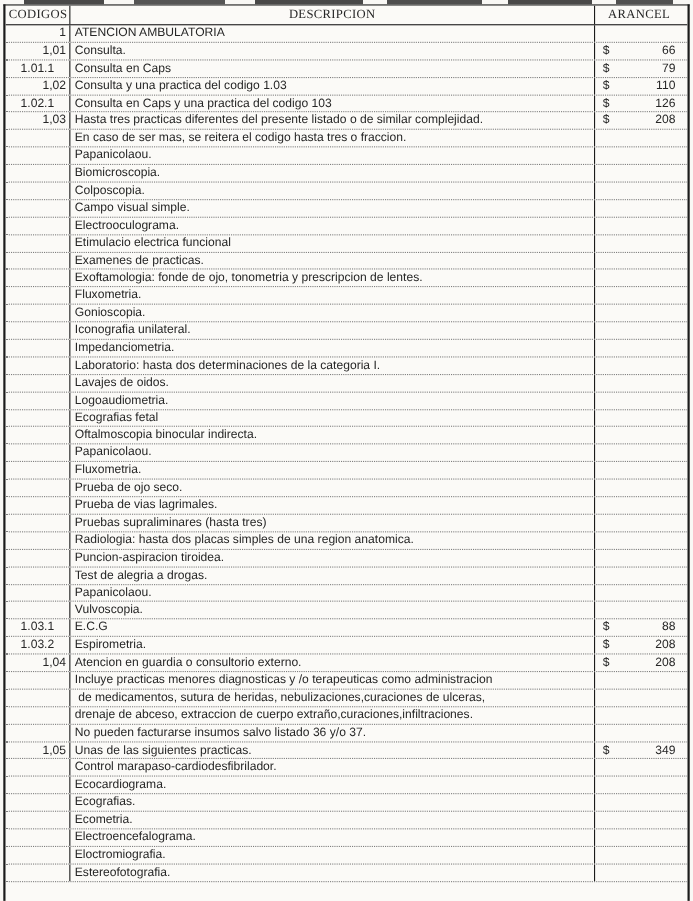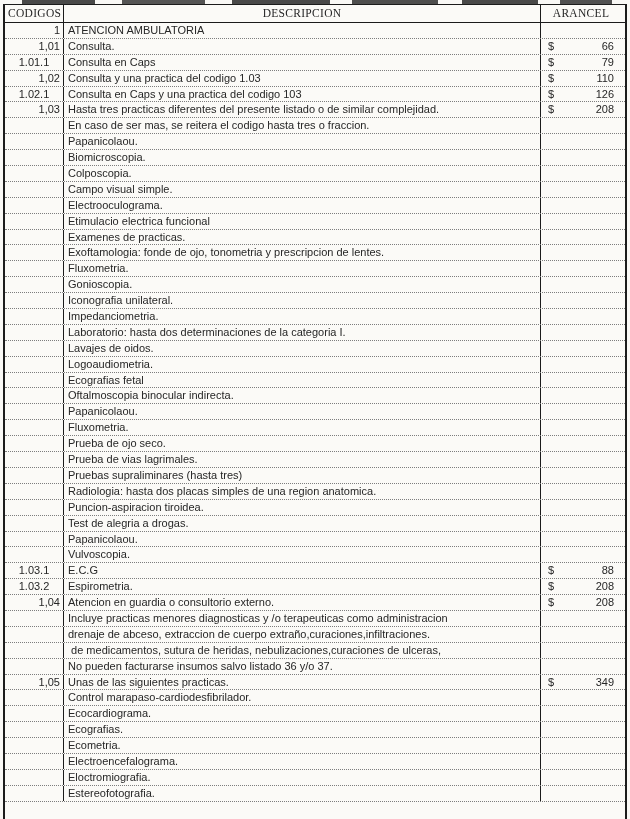--- a/index.html
+++ b/index.html
@@ -419,30 +419,30 @@
     <div class="cell code-col code-right"></div>
     <div class="cell desc-col">Incluye practicas menores diagnosticas y /o terapeuticas como administracion</div>
     <div class="cell price-col">
       <span></span>
       <span></span>
     </div>
   </div>
 
   <div class="row">
     <div class="cell code-col code-right"></div>
+    <div class="cell desc-col"> de medicamentos, sutura de heridas, nebulizaciones,curaciones de ulceras,</div>
+    <div class="cell price-col">
+      <span></span>
+      <span></span>
+    </div>
+  </div>
+
+  <div class="row">
+    <div class="cell code-col code-right"></div>
     <div class="cell desc-col">drenaje de abceso, extraccion de cuerpo extraño,curaciones,infiltraciones.</div>
-    <div class="cell price-col">
-      <span></span>
-      <span></span>
-    </div>
-  </div>
-
-  <div class="row">
-    <div class="cell code-col code-right"></div>
-    <div class="cell desc-col"> de medicamentos, sutura de heridas, nebulizaciones,curaciones de ulceras,</div>
     <div class="cell price-col">
       <span></span>
       <span></span>
     </div>
   </div>
 
   <div class="row">
     <div class="cell code-col code-right"></div>
     <div class="cell desc-col">No pueden facturarse insumos salvo listado 36 y/o 37.</div>
     <div class="cell price-col">

